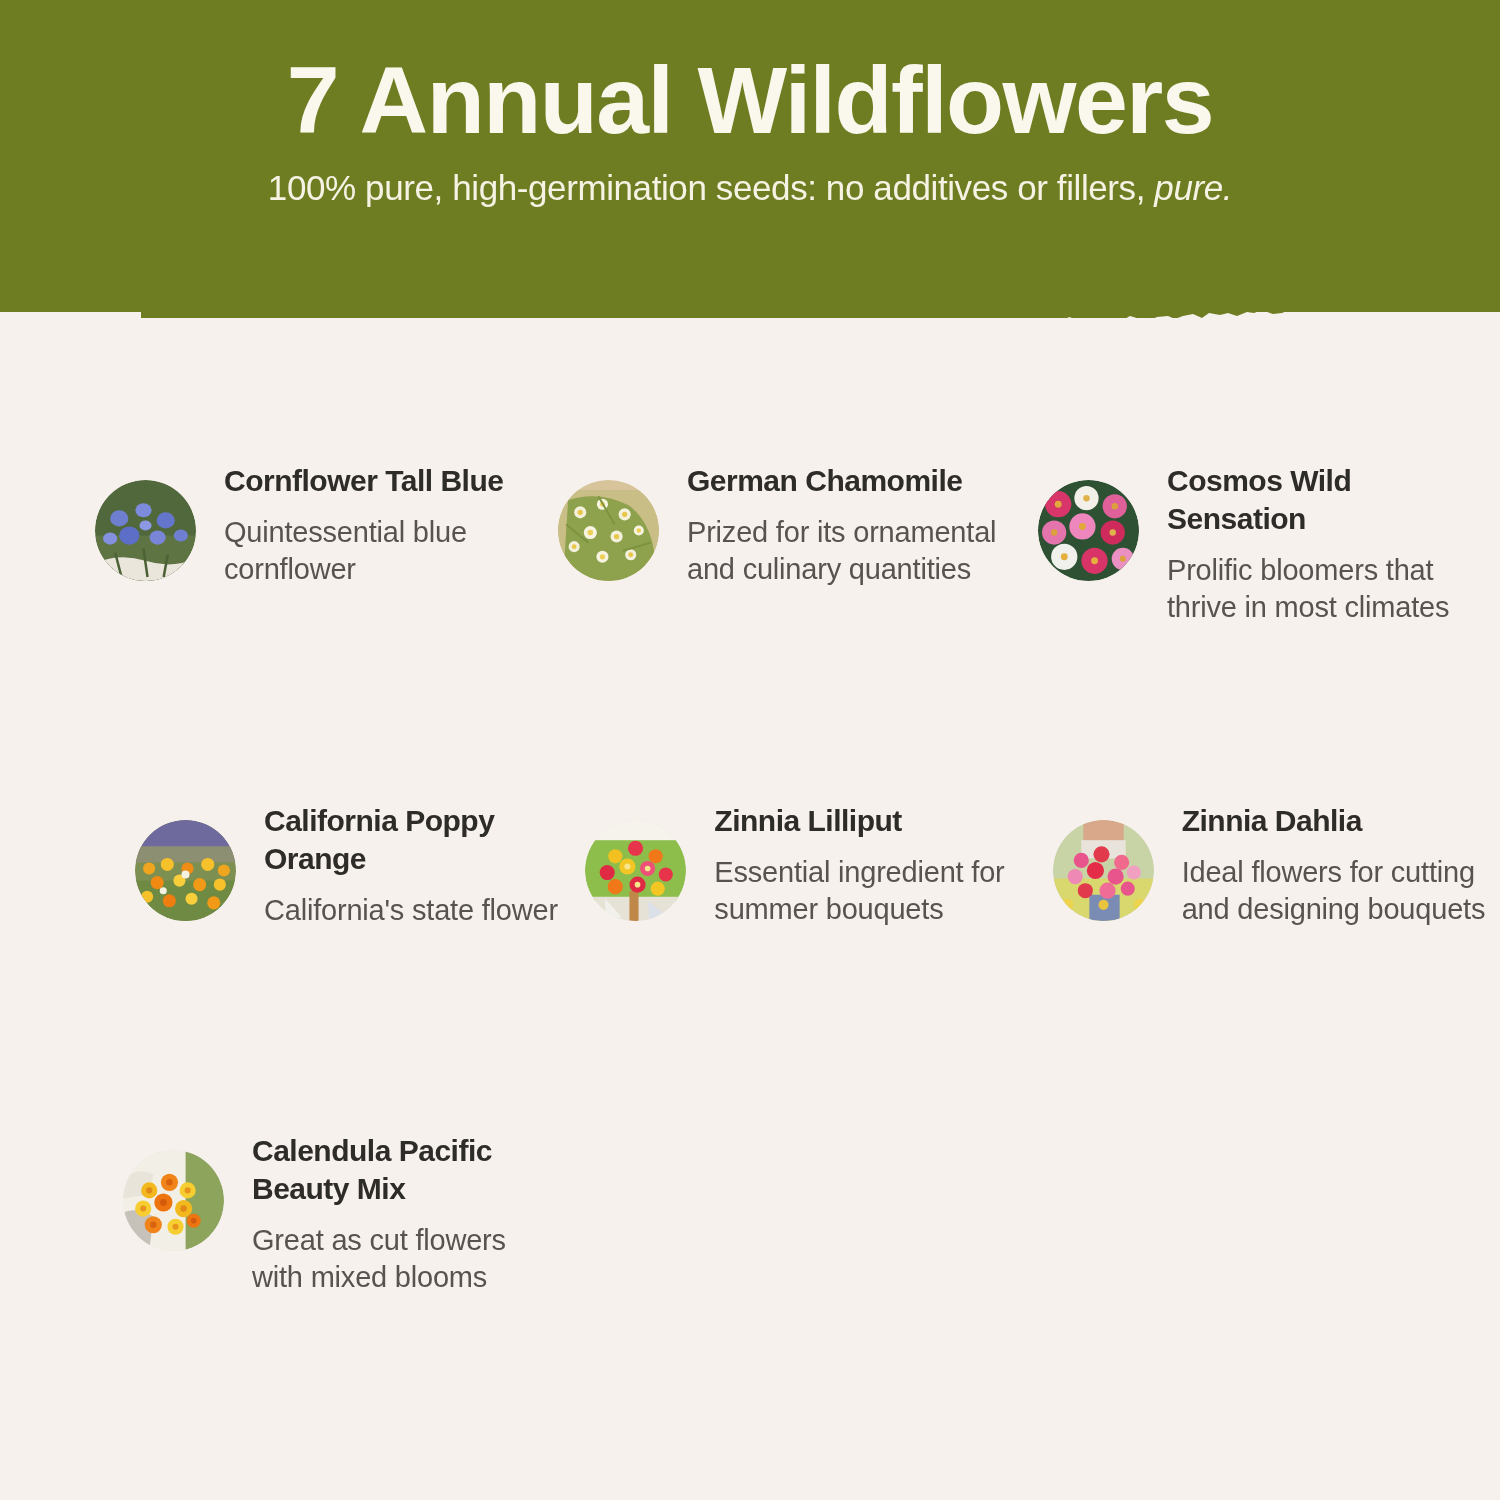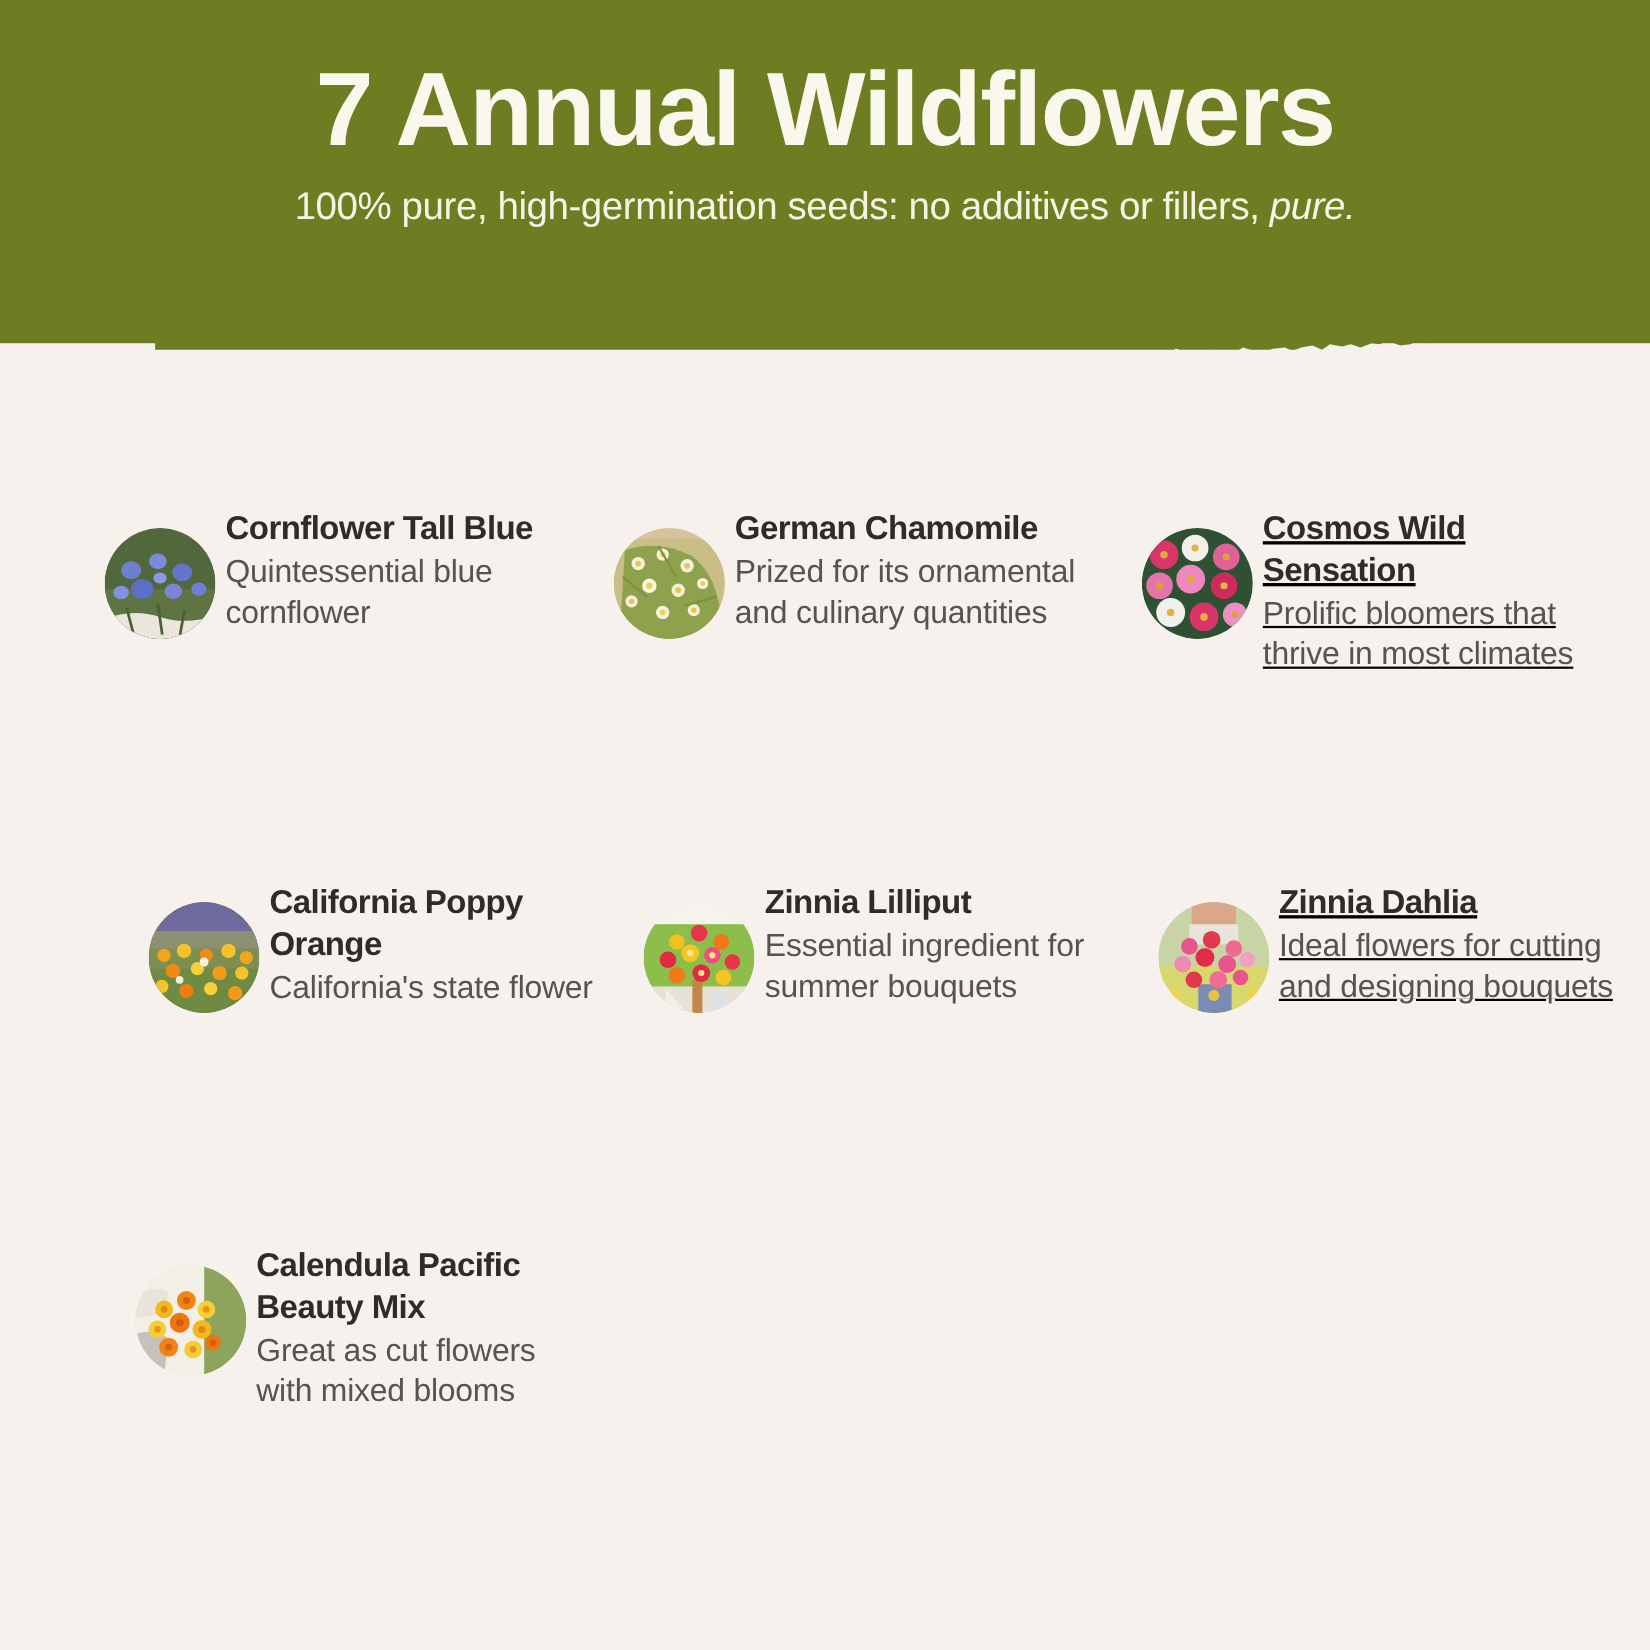--- a/index.html
+++ b/index.html
@@ -76,25 +76,25 @@
     display:flex;
   }
   .row-0 { top:150px; }
   .row-1 { top:490px;padding-left:40px; }
   .row-2 { top:820px;padding-left:28px; }
 
   .cell {
     width:460px;
     display:flex;
     align-items:flex-start;
-    gap:9px;
+    gap:28px;
   }
   .cell-0 { margin-left:95px; }
   .cell-1 { margin-left:3px; }
-  .cell-2 { margin-left:20px;text-decoration:underline; }
+  .cell-2 { margin-left:20px; }
   .cell.empty { visibility:hidden; }
 
   .thumb {
     flex:0 0 auto;
     width:101px; height:101px;
     border-radius:50%;
     overflow:hidden;
     position:relative;
     background:#EDE7E2;
     margin-top:18px;
@@ -105,21 +105,21 @@
 
   .item-title {
     color:#2E2C28;
     font-size:30px;
     font-weight:700;
     letter-spacing:-0.5px;
     line-height:1.26;
     max-width:330px;
   }
   .item-desc {
-    margin-top:2px;
+    margin-top:14px;
     color:#57534E;
     font-size:29px;
     font-weight:400;
     letter-spacing:-0.2px;
     line-height:1.30;
     max-width:312px;
   }
   .cell-2 .item-desc { max-width:320px; }
 </style>
 </head>

